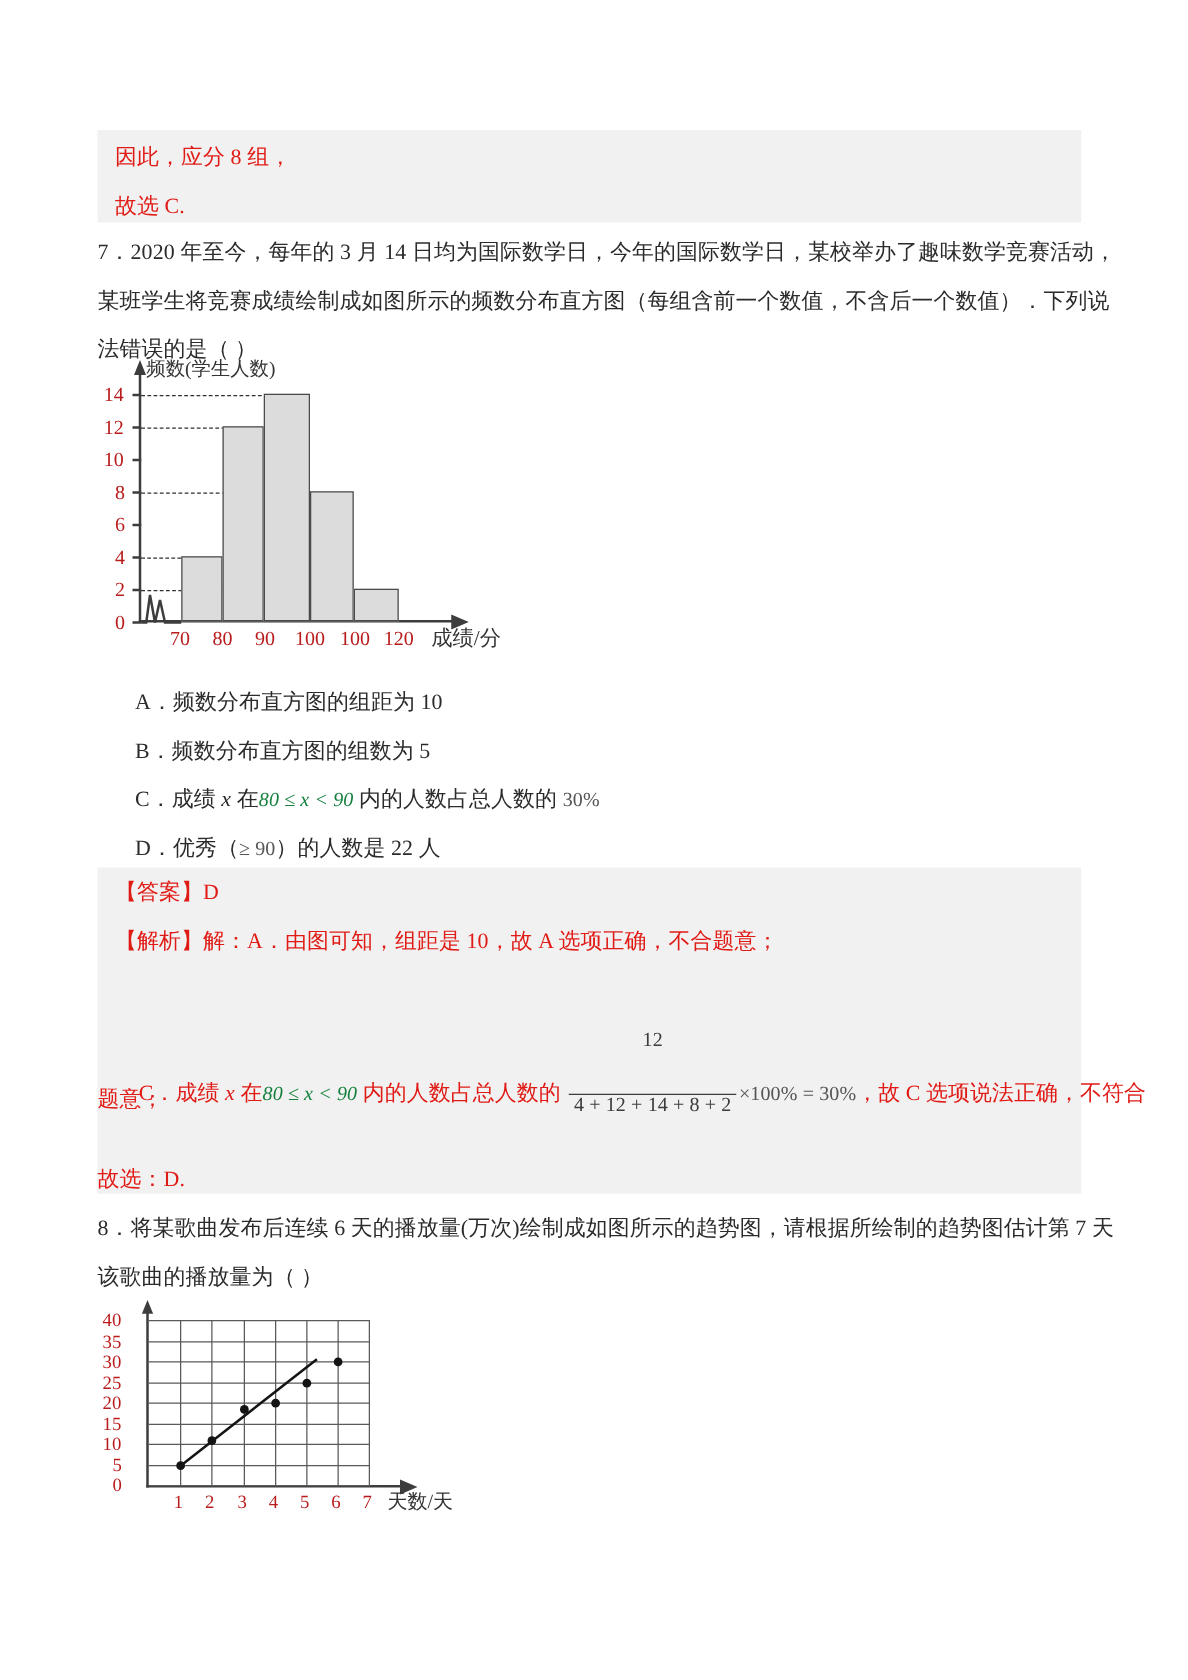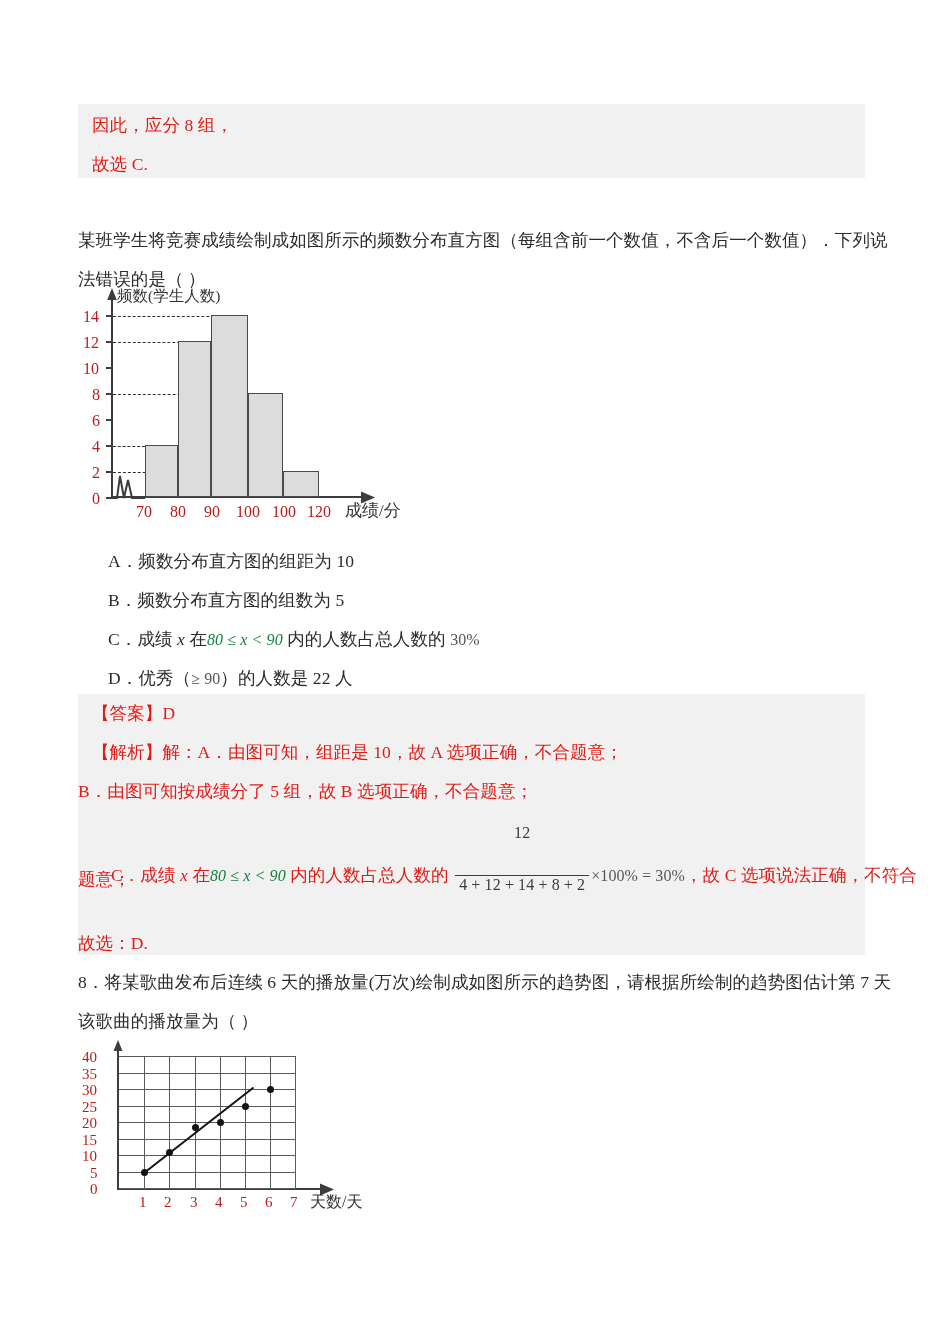--- a/index.html
+++ b/index.html
@@ -123,20 +123,21 @@
 </style>
 </head>
 <body>
 
 <div class="page">
 
   <div class="shade" id="shade-top"></div>
   <div class="line red" style="left:92px; top:117px;">因此，应分 8 组，</div>
   <div class="line red" style="left:92px; top:156px;">故选 C.</div>
 
+  <div class="line blk" style="left:78px; top:193px;">7．2020 年至今，每年的 3 月 14 日均为国际数学日，今年的国际数学日，某校举办了趣味数学竞赛活动，</div>
   <div class="line blk" style="left:78px; top:232px;">某班学生将竞赛成绩绘制成如图所示的频数分布直方图（每组含前一个数值，不含后一个数值）．下列说</div>
   <div class="line blk" style="left:78px; top:271px;">法错误的是（      ）</div>
 
   <div class="figure" id="fig-histogram" style="left:95px; top:288px; width:320px; height:235px;">
 
     <div class="chart-title" style="left:22px; top:0px;">频数(学生人数)</div>
 
     <div class="axis-line" style="left:16px; top:10px; width:2px; height:200px;"></div>
     <svg style="position:absolute; left:10px; top:0px; width:16px; height:14px;">
       <polygon points="7,0 2.2,12 11.8,12" fill="#3d3d3d"></polygon>
@@ -210,21 +211,20 @@
   <div class="shade" id="shade-sol7"></div>
 
   <div class="line red" style="left:92px; top:705px;">
     <span>【答案】</span><span>D</span>
   </div>
 
   <div class="line red" style="left:92px; top:744px;">
     <span>【解析】</span><span>解：A．由图可知，组距是 10，故 A 选项正确，不合题意；</span>
   </div>
 
-  <div class="line red" style="left:78px; top:783px;">B．由图可知按成绩分了 5 组，故 B 选项正确，不合题意；</div>
 
   <div class="line red" style="left:78px; top:825px;padding-left:33px;">
     <span>C．成绩 </span><span class="math" style="color:#e01b16;">x</span><span> 在</span><span class="math" style="font-size:16px;">80 ≤ x &lt; 90</span><span> 内的人数占总人数的 </span><span class="frac"><span class="num">12</span><span class="den">4 + 12 + 14 + 8 + 2</span></span><span class="mathup" style="font-size:16px;">×100% = 30%</span><span>，故 C 选项说法正确，不符合</span>
   </div>
 
   <div class="line red" style="left:78px; top:871px;">题意；</div>
 
 
   <div class="line red" style="left:78px; top:935px;">故选：D.</div>
 

